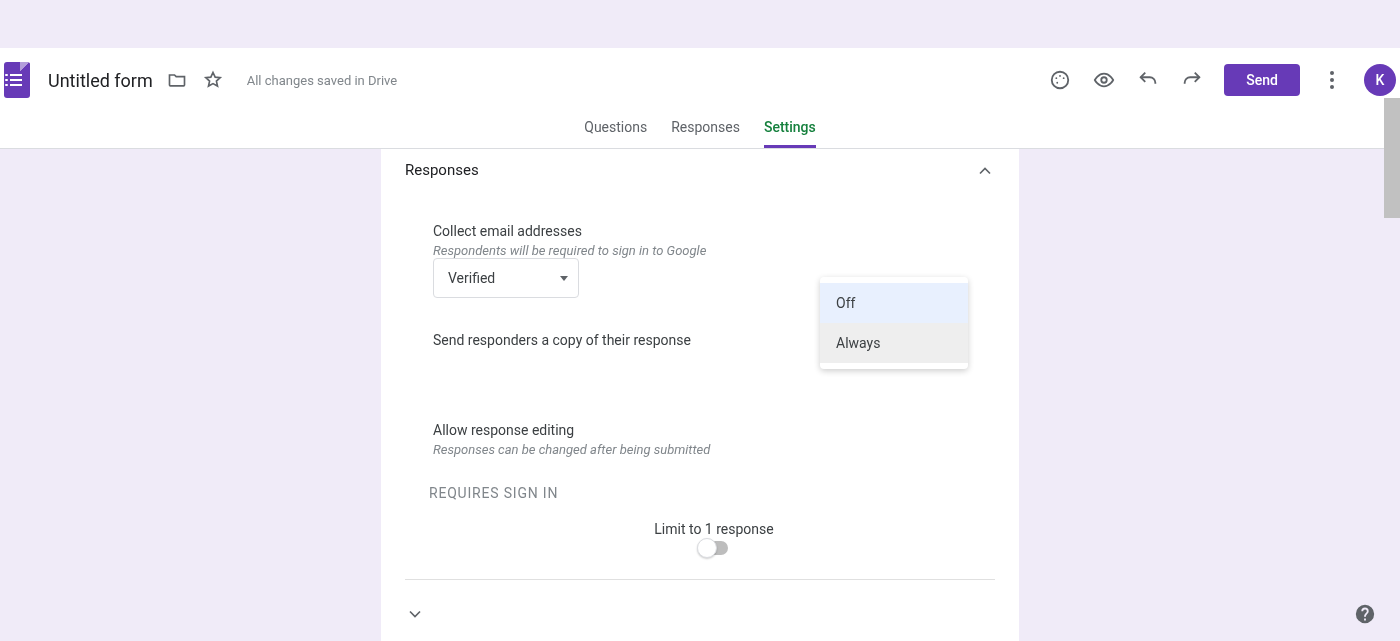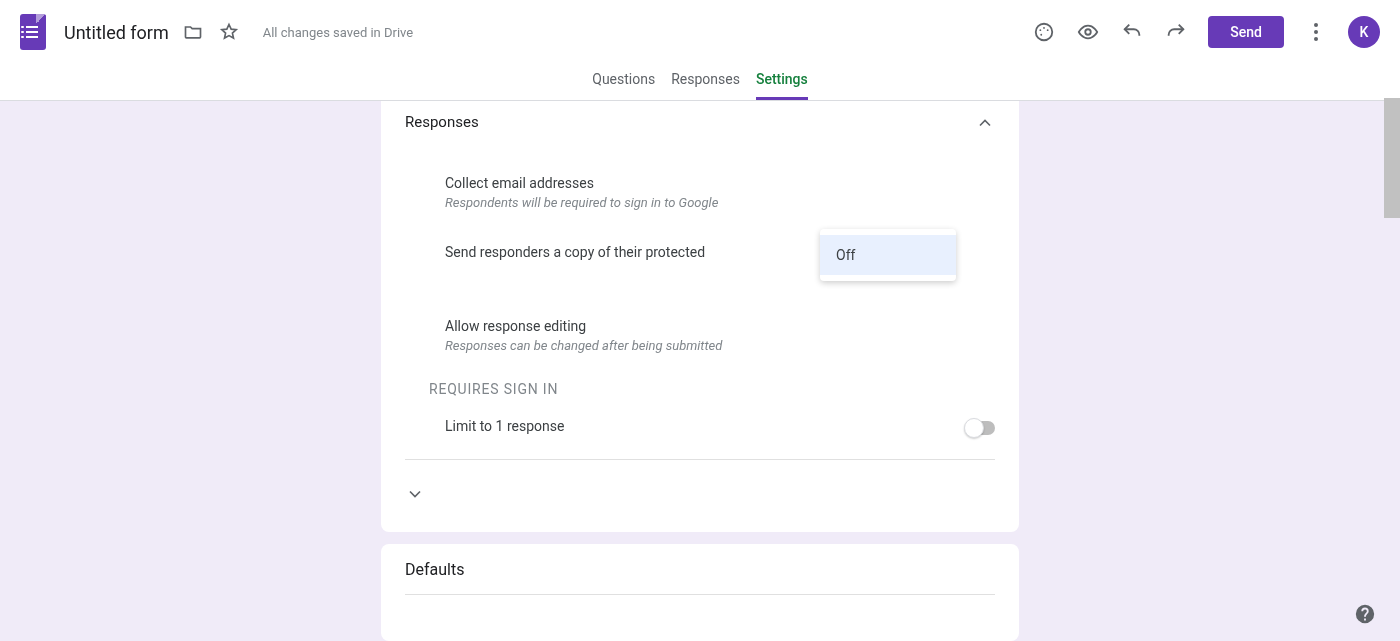--- a/index.html
+++ b/index.html
@@ -1,64 +1,64 @@
 <!DOCTYPE html>
 <html><head>
 <meta charset="utf-8">
 <style>
   * { box-sizing: border-box; margin: 0; padding: 0; font-family: "Google Sans", Roboto, Arial, sans-serif; }
   body { background: #f0ebf8; width: 1400px; height: 641px; position: relative; overflow: hidden; }
 
   
-  .header { height: 64px; background: #fff; display: flex; align-items: center; padding: 0 20px; }
+  .header { height: 64px; background: #fff; display: flex; align-items: center; padding: 0 4px; margin-top: 48px; }
   .forms-logo { width: 26px; height: 36px; background: #673ab7; border-radius: 3px; display: flex; flex-direction: column; justify-content: center; align-items: center; position: relative; }
   .forms-logo::before { content: ""; position: absolute; top: 0; right: 0; width: 10px; height: 10px; background: linear-gradient(135deg, #b39ddb 50%, #673ab7 50%); border-radius: 0 3px 0 0; }
   .forms-logo .bars { display: flex; flex-direction: column; gap: 3px; margin-left: -2px; }
   .forms-logo .bars span { display: block; width: 12px; height: 2px; background: #fff; position: relative; }
   .forms-logo .bars span::before { content: ""; position: absolute; left: -5px; top: 0; width: 3px; height: 2px; background: #fff; border-radius: 1px; }
   .title { font-size: 18px; color: #202124; margin-left: 18px; }
   .hdr-icon { width: 24px; height: 24px; display: inline-flex; align-items: center; justify-content: center; color: #5f6368; margin-left: 12px; }
   .hdr-icon svg { width: 20px; height: 20px; stroke: currentColor; fill: none; stroke-width: 2; }
   .save-status { font-size: 13px; color: #80868b; margin-left: 22px; }
   .hdr-right { margin-left: auto; display: flex; align-items: center; gap: 20px; }
   .hdr-iconbtn { width: 24px; height: 24px; color: #5f6368; display: inline-flex; align-items: center; justify-content: center; cursor: pointer; }
   .hdr-iconbtn svg { width: 22px; height: 22px; stroke: currentColor; fill: none; stroke-width: 2; }
   .send-btn { background: #673ab7; color: #fff; border: none; border-radius: 4px; padding: 8px 22px; font-size: 14px; font-weight: 500; cursor: pointer; }
   .more-btn { width: 24px; display: flex; flex-direction: column; align-items: center; gap: 3px; cursor: pointer; }
   .more-btn span { width: 4px; height: 4px; background: #5f6368; border-radius: 50%; }
   .avatar { width: 32px; height: 32px; background: #673ab7; color: #fff; border-radius: 50%; display: flex; align-items: center; justify-content: center; font-size: 14px; font-weight: 500; }
 
   
-  .tabbar { background: #fff; height: 36px; display: flex; align-items: flex-end; justify-content: center; gap: 16px; border-bottom: 0; }
+  .tabbar { background: #fff; height: 36px; display: flex; align-items: flex-end; justify-content: center; gap: 24px; border-bottom: 0; }
   .tab { font-size: 14px; color: #5f6368; padding-bottom: 10px; cursor: pointer; border-bottom: 3px solid transparent; }
   .tab.active { color: #15803d; border-bottom-color: #673ab7; font-weight: 500; }
   .top-divider { height: 1px; background: #dadce0; }
 
   
   .content { display: flex; justify-content: center; position: relative; }
   .card { width: 638px; background: #fff; border-radius: 0 0 8px 8px; padding: 0 24px 24px; }
   .section-head { display: flex; align-items: flex-start; justify-content: space-between; padding: 12px 0 0; }
   .section-title { font-size: 15px; color: #202124; }
   .section-sub { font-size: 13px; color: #80868b; margin-top: 4px; }
   .chev svg { width: 20px; height: 20px; stroke: #5f6368; fill: none; stroke-width: 2; }
-  .option { display: flex; justify-content: space-between; align-items: flex-start; padding: 12px 0 0; margin-left: 40px; }
+  .option { display: flex; align-items: flex-start; padding: 12px 0 0; margin-left: 28px; flex-direction: column; }
   .opt-title { font-size: 14px; color: #3c4043; }
   .opt-sub { font-size: 13px; color: #80868b; margin-top: 4px; font-style: italic; }
   .dropdown { width: 146px; height: 40px; border: 1px solid #dadce0; border-radius: 4px; display: flex; align-items: center; justify-content: space-between; padding: 0 10px 0 14px; cursor: pointer; font-size: 14px; color: #3c4043; }
   .dropdown .arr { width: 0; height: 0; border-left: 4px solid transparent; border-right: 4px solid transparent; border-top: 5px solid #5f6368; }
   .req-label { font-size: 14px; color: #80868b; letter-spacing: 0.8px; margin: 28px 0 0 24px; }
   .toggle { width: 28px; height: 14px; background: #bdbdbd; border-radius: 7px; position: relative; margin-top: 4px; }
   .toggle .knob { position: absolute; left: -3px; top: -3px; width: 20px; height: 20px; background: #fff; border: 1px solid #dadce0; border-radius: 50%; box-shadow: 0 1px 2px rgba(0,0,0,0.2); }
   hr.sep { border: none; border-top: 1px solid #e0e0e0; margin: 24px 0 12px; }
 
   .card2 { width: 638px; background: #fff; border-radius: 8px; margin-top: 12px; padding: 16px 24px 24px; }
   .defaults-title { font-size: 16px; color: #202124; padding-bottom: 15px; border-bottom: 1px solid #e0e0e0; }
 
   
-  .menu { position: absolute; width: 136px; background: #fff; border-radius: 4px; box-shadow: 0 2px 6px rgba(0,0,0,0.2); top: 128px; left: 820px; overflow: hidden; padding: 6px 0; }
+  .menu { position: absolute; width: 148px; background: #fff; border-radius: 4px; box-shadow: 0 2px 6px rgba(0,0,0,0.2); top: 128px; left: 820px; overflow: hidden; padding: 6px 0; }
   .menu-item { padding: 12px 16px; font-size: 14px; color: #3c4043; cursor: pointer; }
   .menu-item.selected { background: #e8f0fe; }
   .menu-item.hovered { background: #eeeeee; }
 
   
   .help { position: absolute; right: 22px; bottom: 14px; width: 24px; height: 24px; color: #5f6368; }
   .help svg { width: 22px; height: 22px; fill: currentColor; }
 
   
   .scrollhint { position: absolute; right: 0; top: 98px; width: 16px; height: 120px; background: #c1c1c1; border-radius: 0; }
@@ -145,25 +145,29 @@
               <polyline points="6 15 12 9 18 15"></polyline>
             </svg>
         </div>
       </div>
 
       <div class="option" style="margin-top:26px;">
         <div>
           <div class="opt-title">Collect email addresses</div>
           <div class="opt-sub">Respondents will be required to sign in to Google</div>
         </div>
+        <div class="dropdown">
+          <span>Verified</span>
+          <span class="arr"></span>
+        </div>
       </div>
 
       <div class="option" style="margin-top:22px;">
         <div>
-          <div class="opt-title">Send responders a copy of their protected</div>
+          <div class="opt-title">Send responders a copy of their response</div>
         </div>
         <div style="width:146px;height:40px;"></div>
       </div>
 
       <div class="option" style="margin-top:22px;">
         <div>
           <div class="opt-title">Allow response editing</div>
           <div class="opt-sub">Responses can be changed after being submitted</div>
         </div>
       </div>
@@ -194,20 +198,21 @@
       <div class="defaults-title">Defaults</div>
       <div class="section-head" style="padding-top:22px;">
         
         
       </div>
     </div>
   </div>
 
   <div class="menu">
     <div class="menu-item selected">Off</div>
+    <div class="menu-item hovered">Always</div>
   </div>
 </div>
 
 <div class="scrollhint"></div>
 
 <div class="help">
   <svg viewBox="0 0 24 24">
       <path d="M12 2a10 10 0 1 0 0 20 10 10 0 0 0 0-20zm1 17h-2v-2h2v2zm2.07-7.75l-.9.92A3.48 3.48 0 0 0 13 15h-2v-.5a4 4 0 0 1 1.17-2.83l1.24-1.26A1.99 1.99 0 0 0 12 7a2 2 0 0 0-2 2H8a4 4 0 1 1 8 0c0 .88-.36 1.68-.93 2.25z"></path>
     </svg>
 </div>

